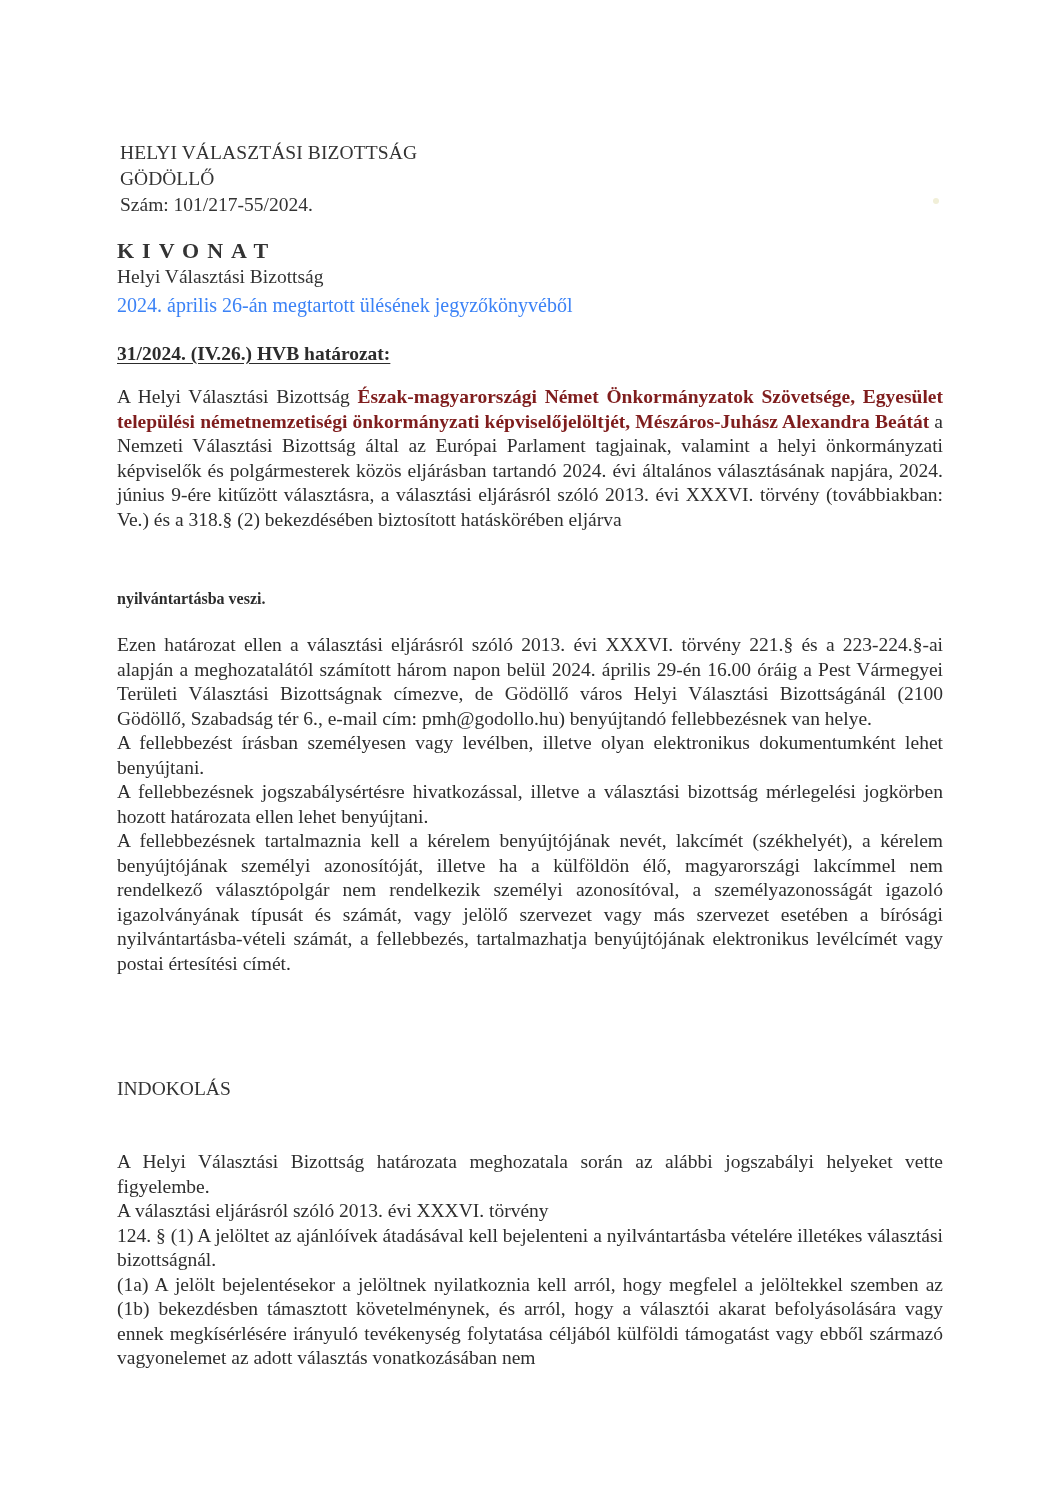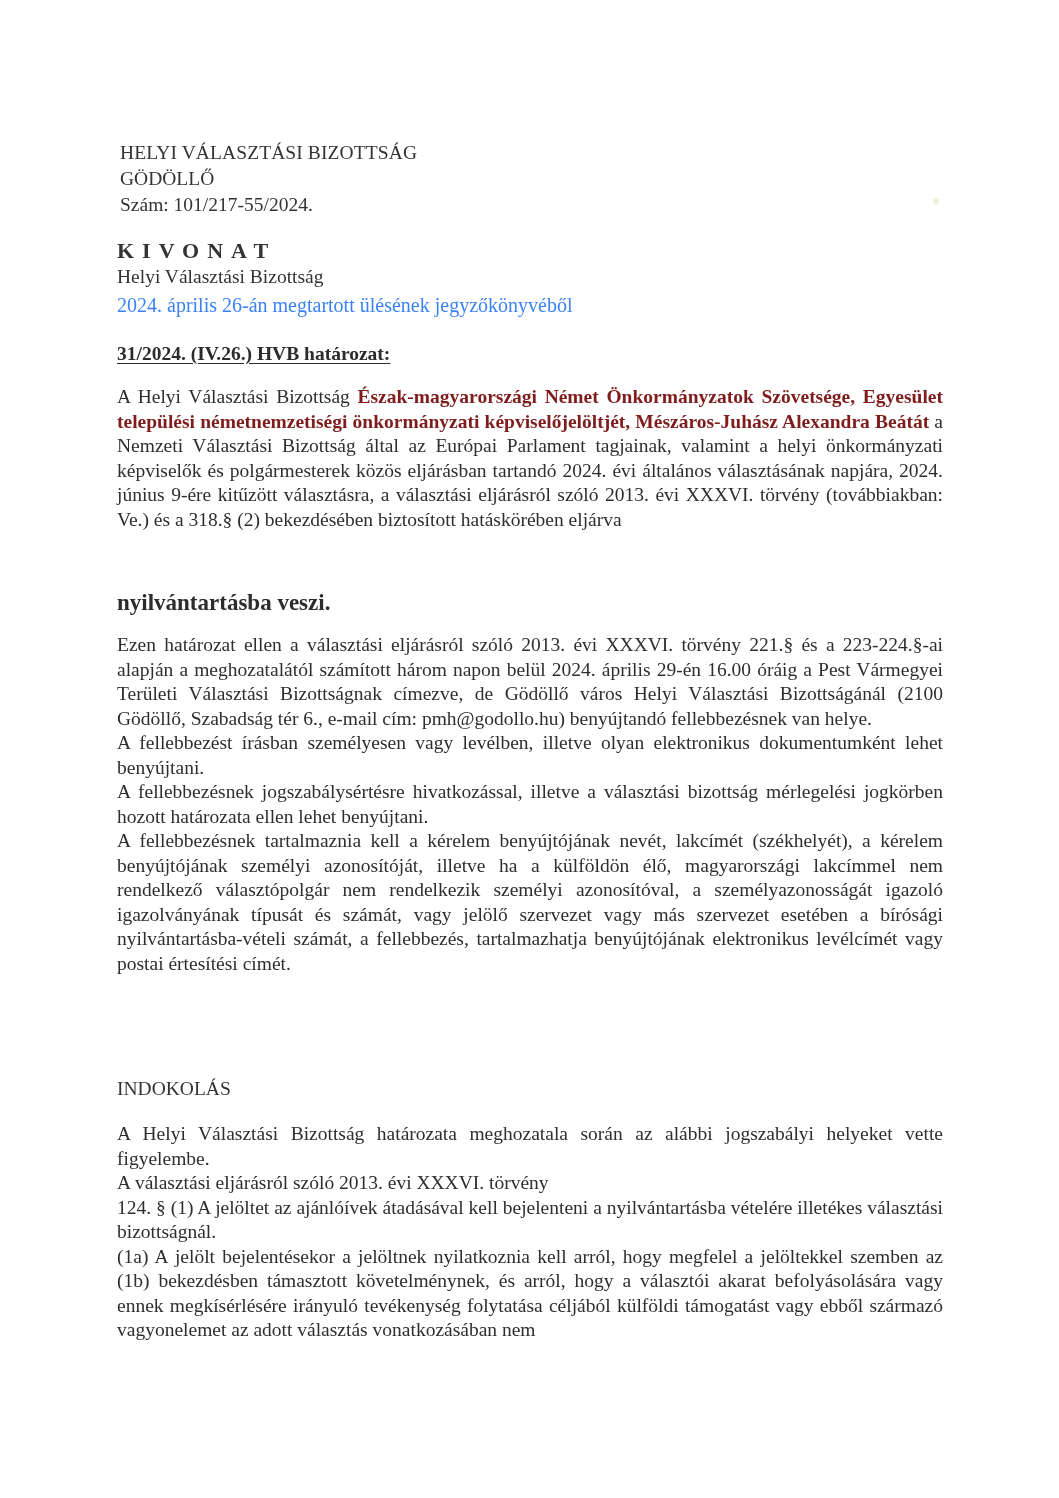--- a/index.html
+++ b/index.html
@@ -58,21 +58,21 @@
     .resolution {
       top: 343px;
       font-size: 19.5px;
       font-weight: bold;
       text-decoration: underline;
       text-underline-offset: 3px;
       color: #2c2c2c;
     }
     .verdict {
       top: 590px;
-      font-size: 23px;
+      font-size: 16px;
       font-weight: bold;
       color: #2c2c2c;
     }
     .section-title {
       top: 1078px;
       font-size: 19.5px;
       color: #333;
     }
     .body-text {
       position: absolute;
@@ -81,21 +81,21 @@
       font-size: 19.5px;
       line-height: 24.5px;
       text-align: justify;
       color: #2e2e2e;
     }
     .body-text p {
       margin: 0;
     }
     .para-intro { top: 385px; }
     .para-appeal { top: 633px; }
-    .para-reason { top: 1122px; }
+    .para-reason { top: 1150px; }
     b { font-weight: bold; color: #7f1d1d; }
     .stain {
       position: absolute;
       left: 933px;
       top: 198px;
       width: 6px;
       height: 6px;
       border-radius: 50%;
       background: #f1efd8;
     }

